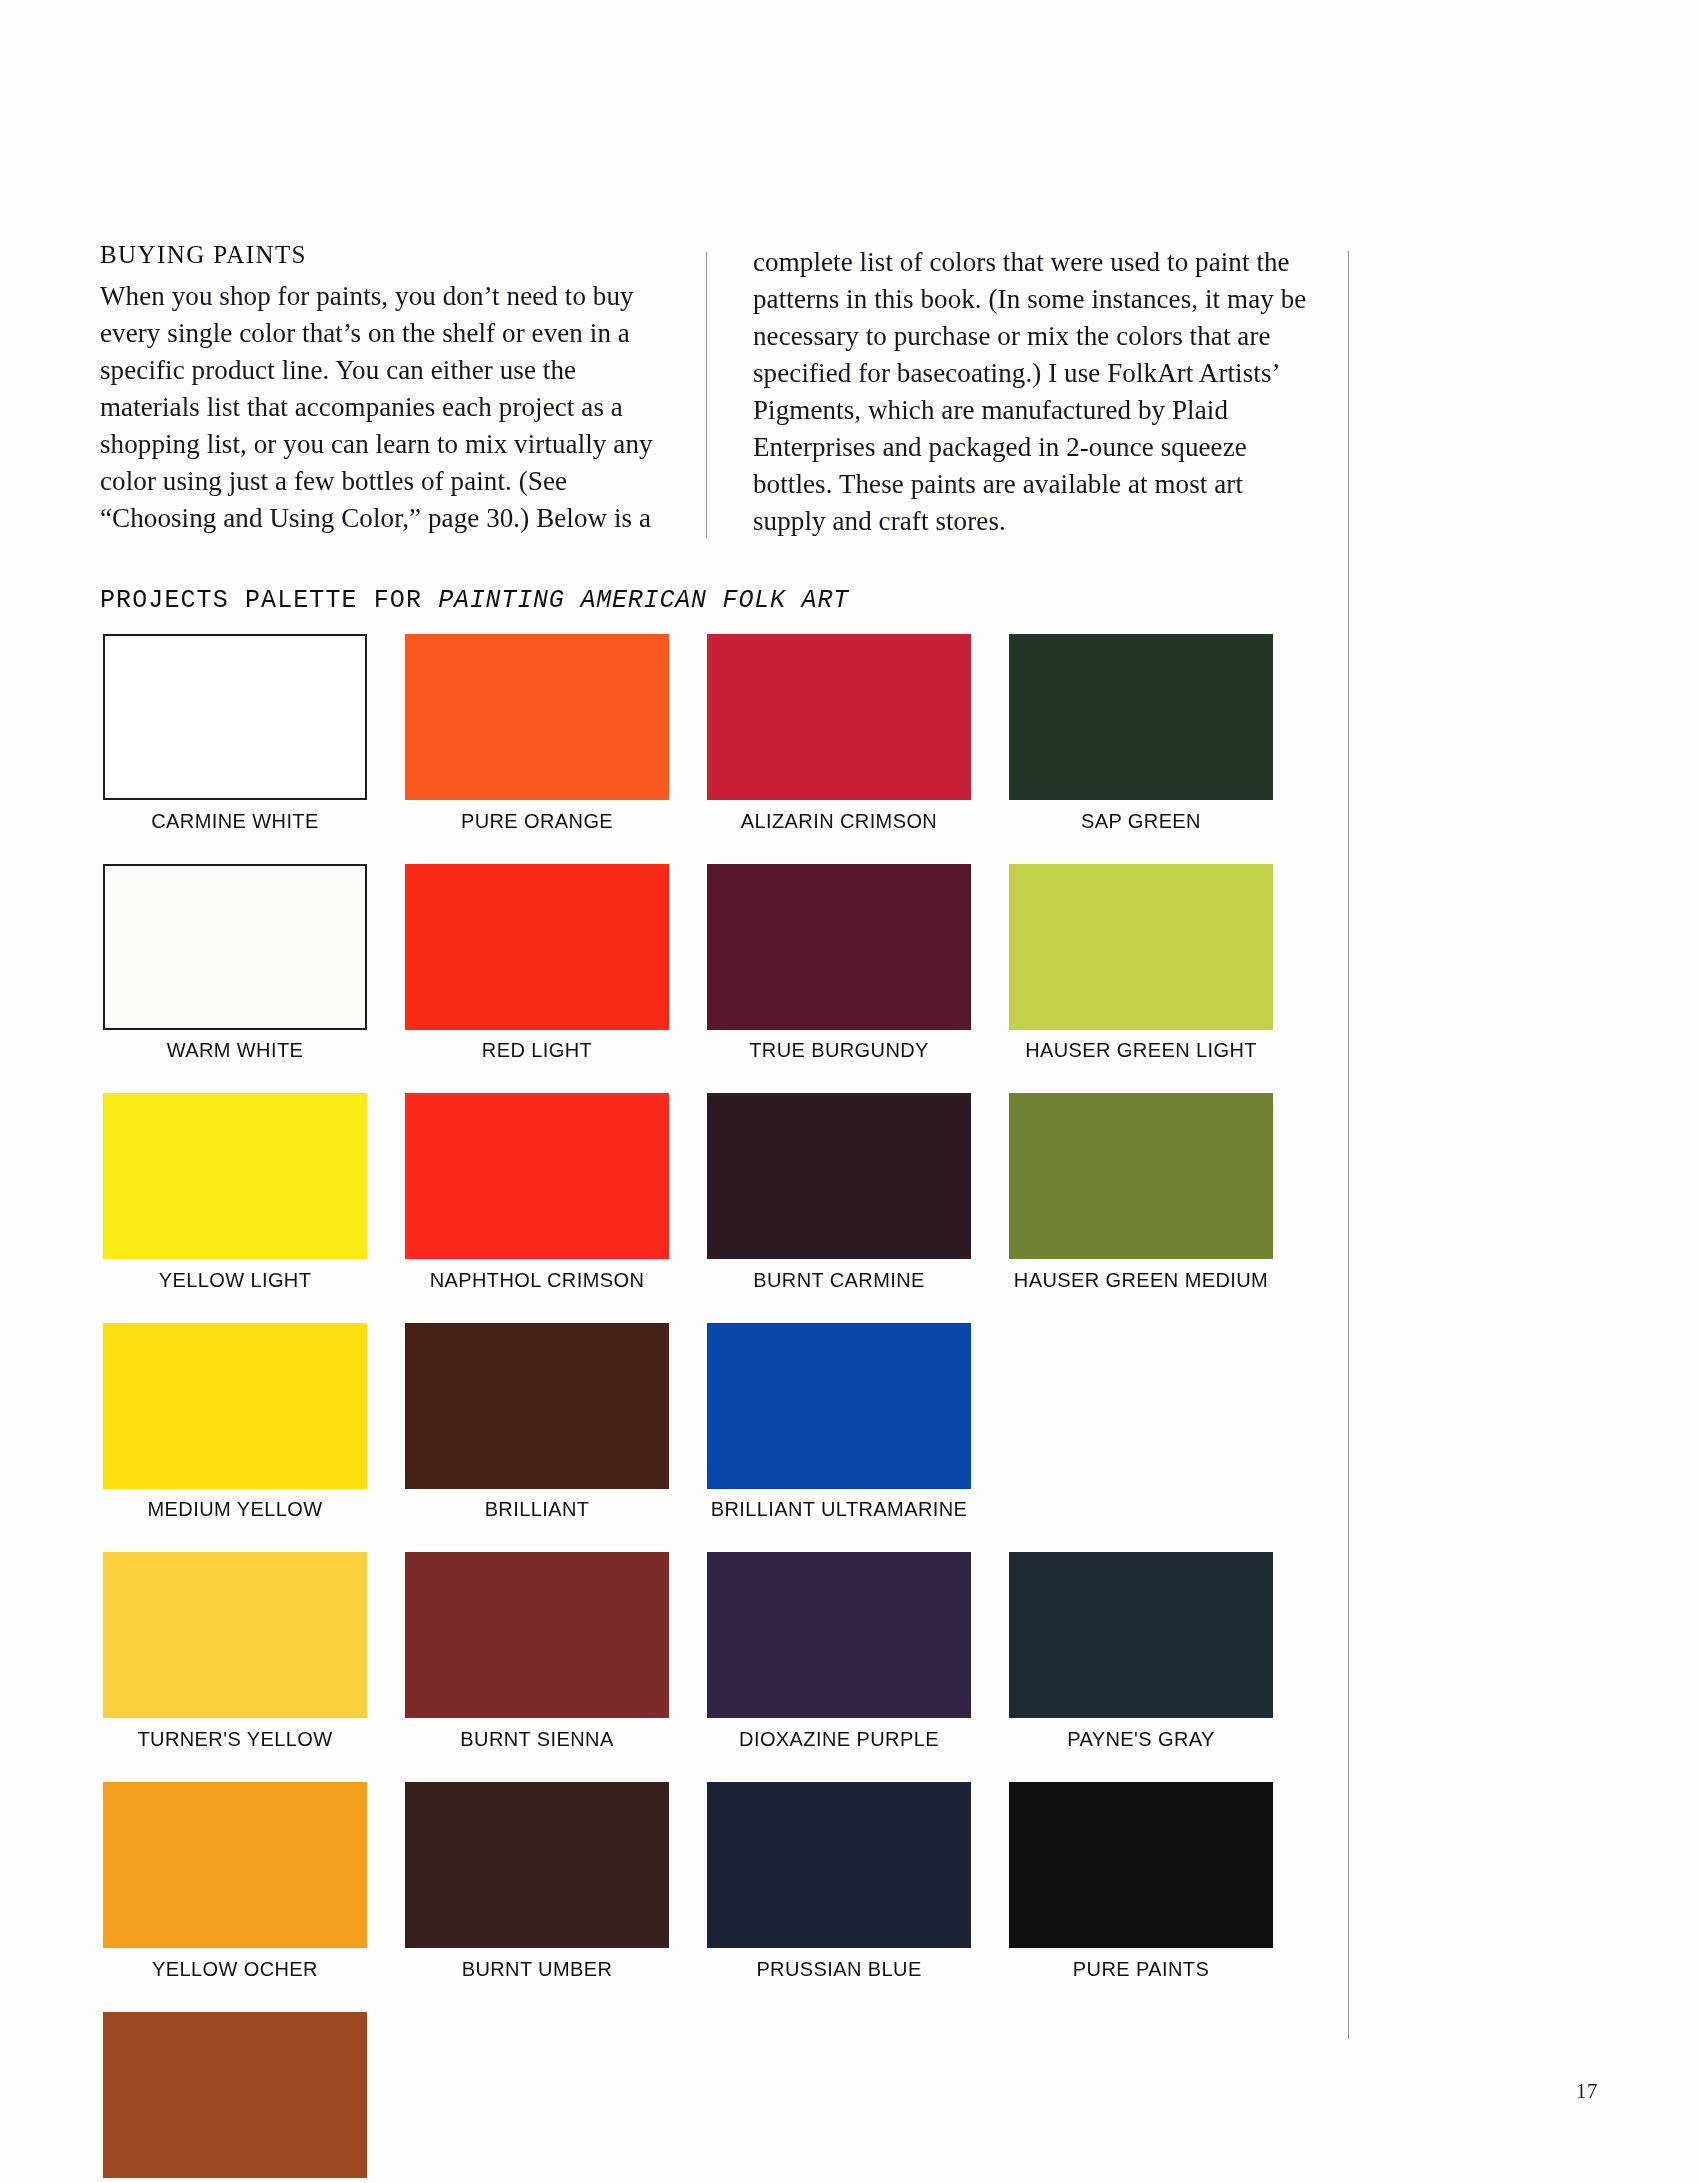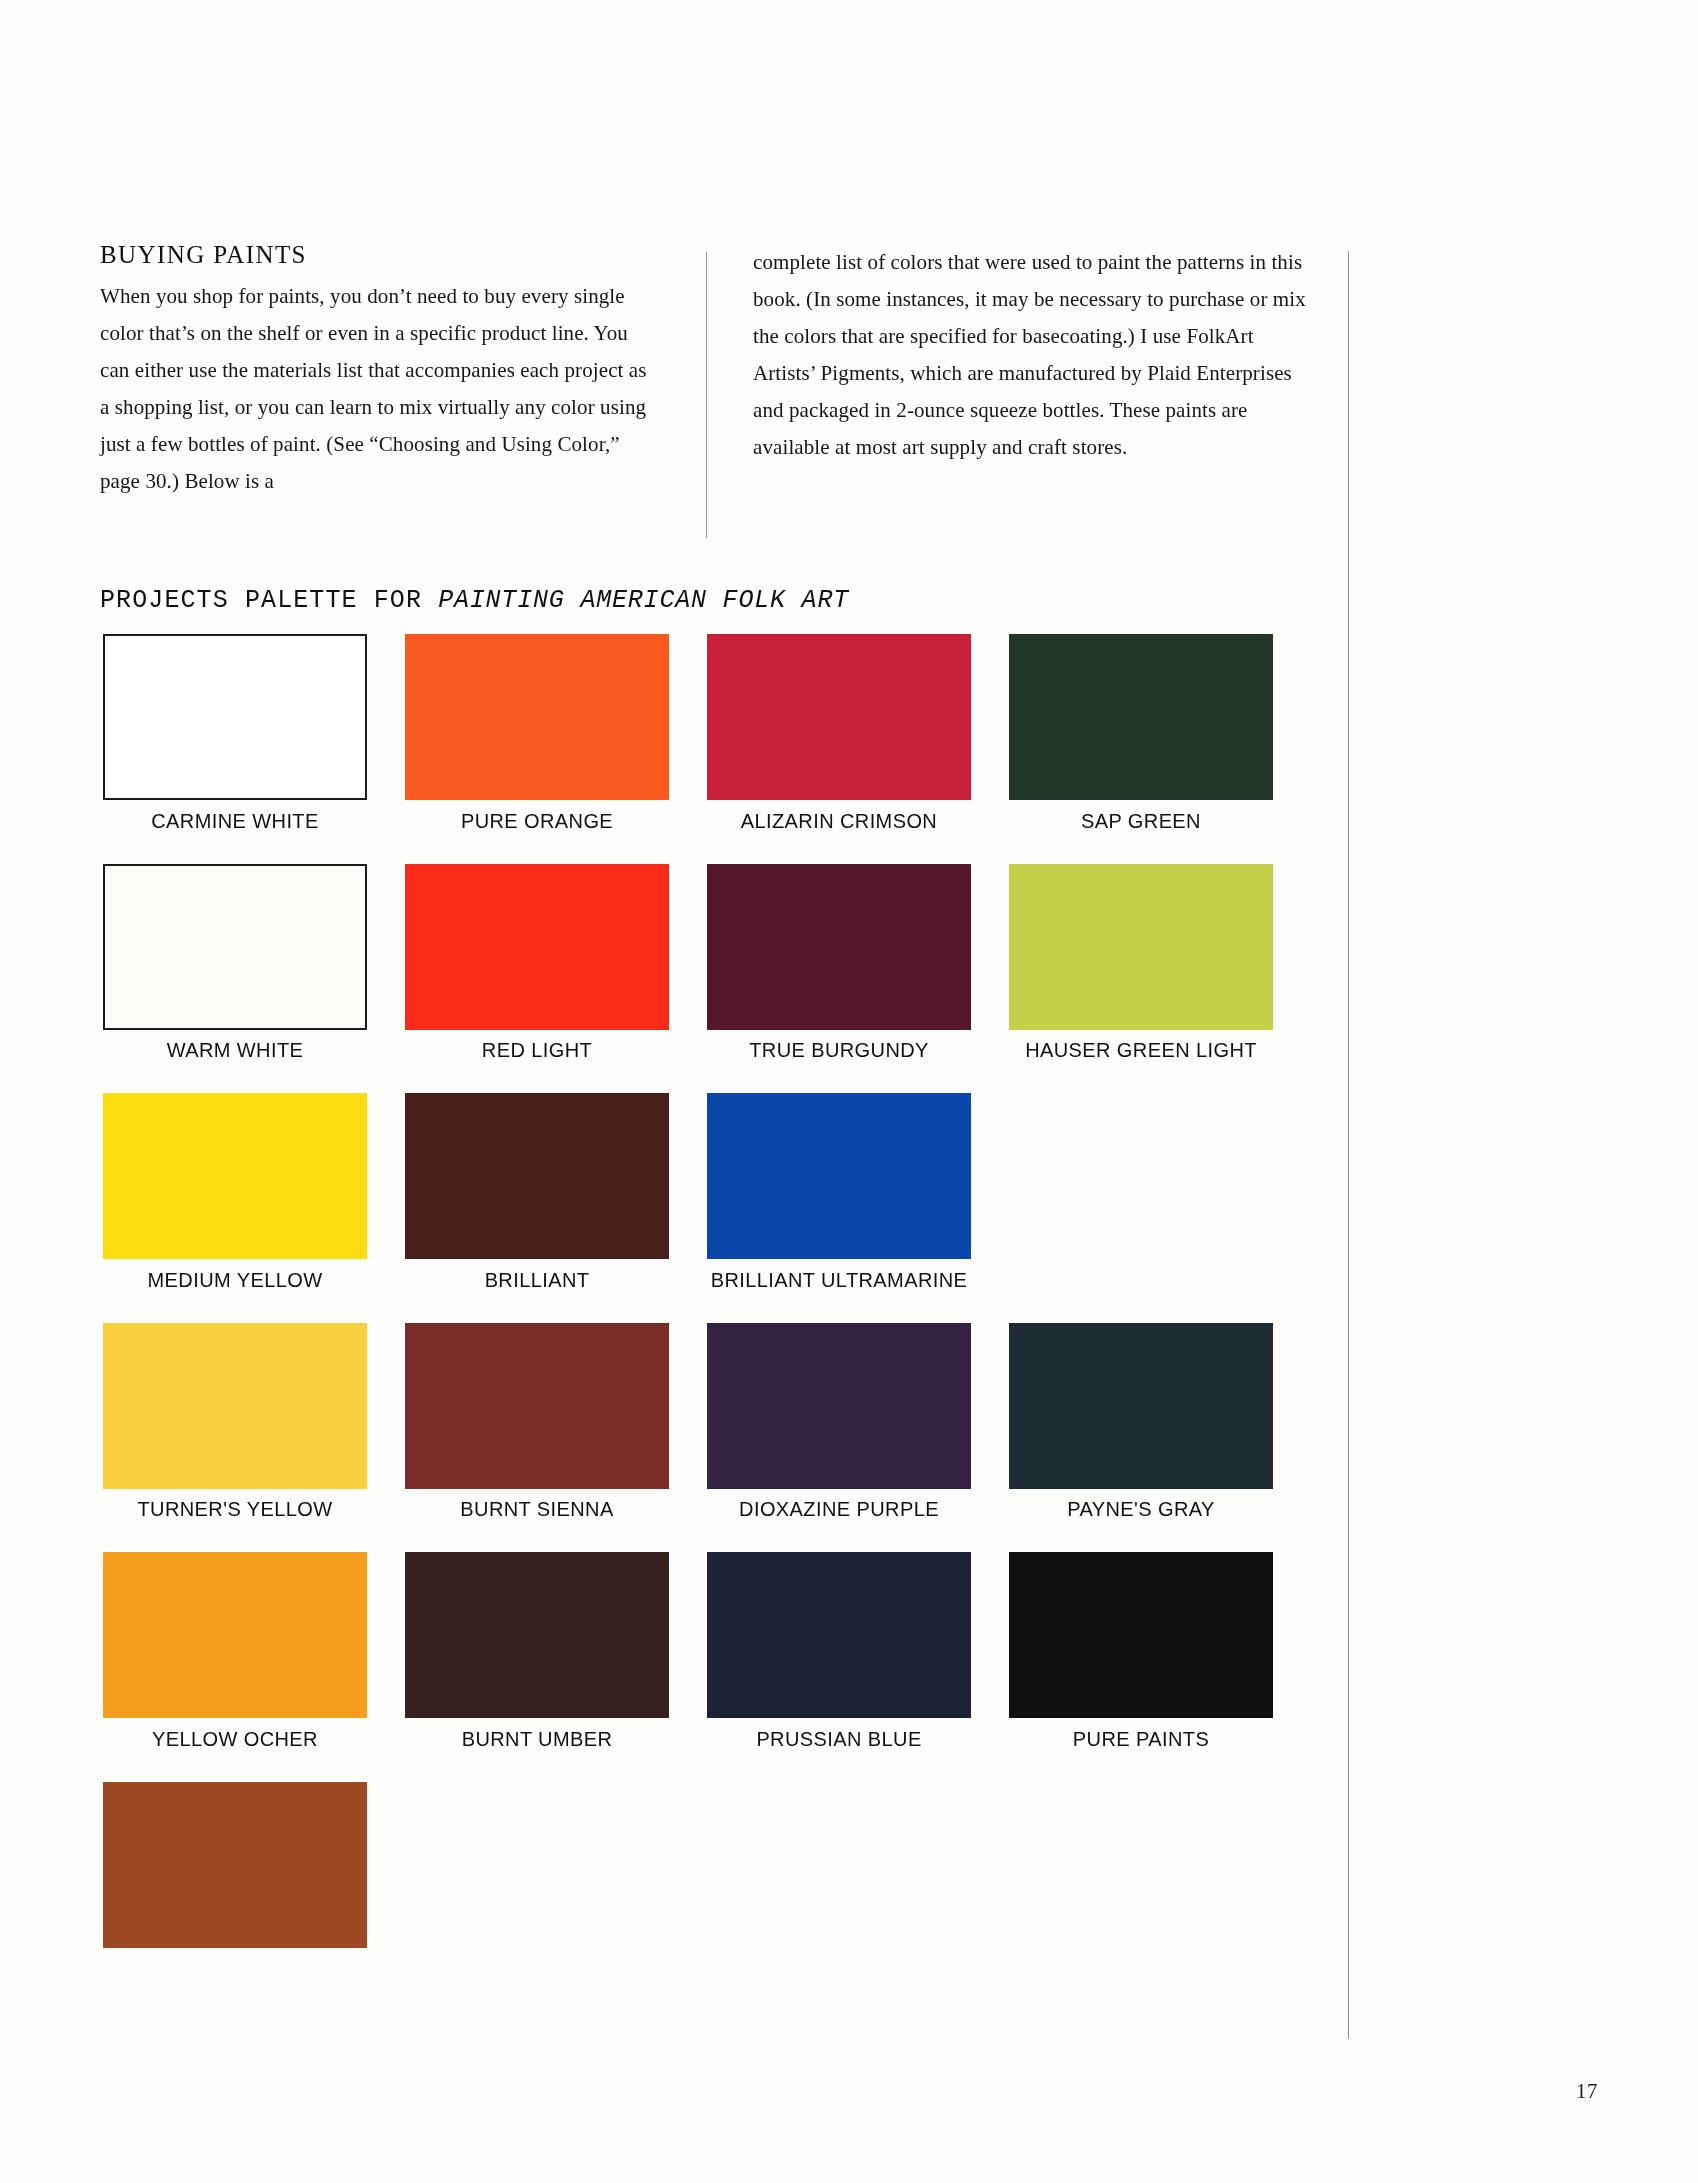--- a/index.html
+++ b/index.html
@@ -39,21 +39,21 @@
   .kicker {
     font-family: "Liberation Serif", "DejaVu Serif", serif;
     font-size: 25px;
     letter-spacing: 1.4px;
     font-weight: 400;
     color: #111;
     margin: 0 0 9.6px 0;
     line-height: 1.1;
   }
   .body-text {
-    font-size: 21px;
+    font-size: 27px;
     line-height: 37px;
     color: #15151a;
     margin: 0;
     text-align: left;
     letter-spacing: 0.1px;
   }
   .col-right .body-text { margin-top: 2.7px; }
 
   .col-divider {
     position: absolute;
@@ -189,20 +189,38 @@
           <div class="chip" style="background: rgb(85, 24, 42);"></div>
           <div class="chip-label">TRUE BURGUNDY</div>
         </div>
         <div class="cell">
           <div class="chip" style="background: rgb(195, 208, 74);"></div>
           <div class="chip-label">HAUSER GREEN LIGHT</div>
         </div>
       </div>
       <div class="grid-row">
         <div class="cell">
+          <div class="chip" style="background: rgb(250, 235, 20);"></div>
+          <div class="chip-label">YELLOW LIGHT</div>
+        </div>
+        <div class="cell">
+          <div class="chip" style="background: rgb(251, 42, 29);"></div>
+          <div class="chip-label">NAPHTHOL CRIMSON</div>
+        </div>
+        <div class="cell">
+          <div class="chip" style="background: rgb(43, 26, 34);"></div>
+          <div class="chip-label">BURNT CARMINE</div>
+        </div>
+        <div class="cell">
+          <div class="chip" style="background: rgb(109, 129, 48);"></div>
+          <div class="chip-label">HAUSER GREEN MEDIUM</div>
+        </div>
+      </div>
+      <div class="grid-row">
+        <div class="cell">
           <div class="chip" style="background: rgb(251, 221, 16);"></div>
           <div class="chip-label">MEDIUM YELLOW</div>
         </div>
         <div class="cell">
           <div class="chip" style="background: rgb(71, 32, 25);"></div>
           <div class="chip-label">BRILLIANT</div>
         </div>
         <div class="cell">
           <div class="chip" style="background: rgb(10, 71, 170);"></div>
           <div class="chip-label">BRILLIANT ULTRAMARINE</div>

